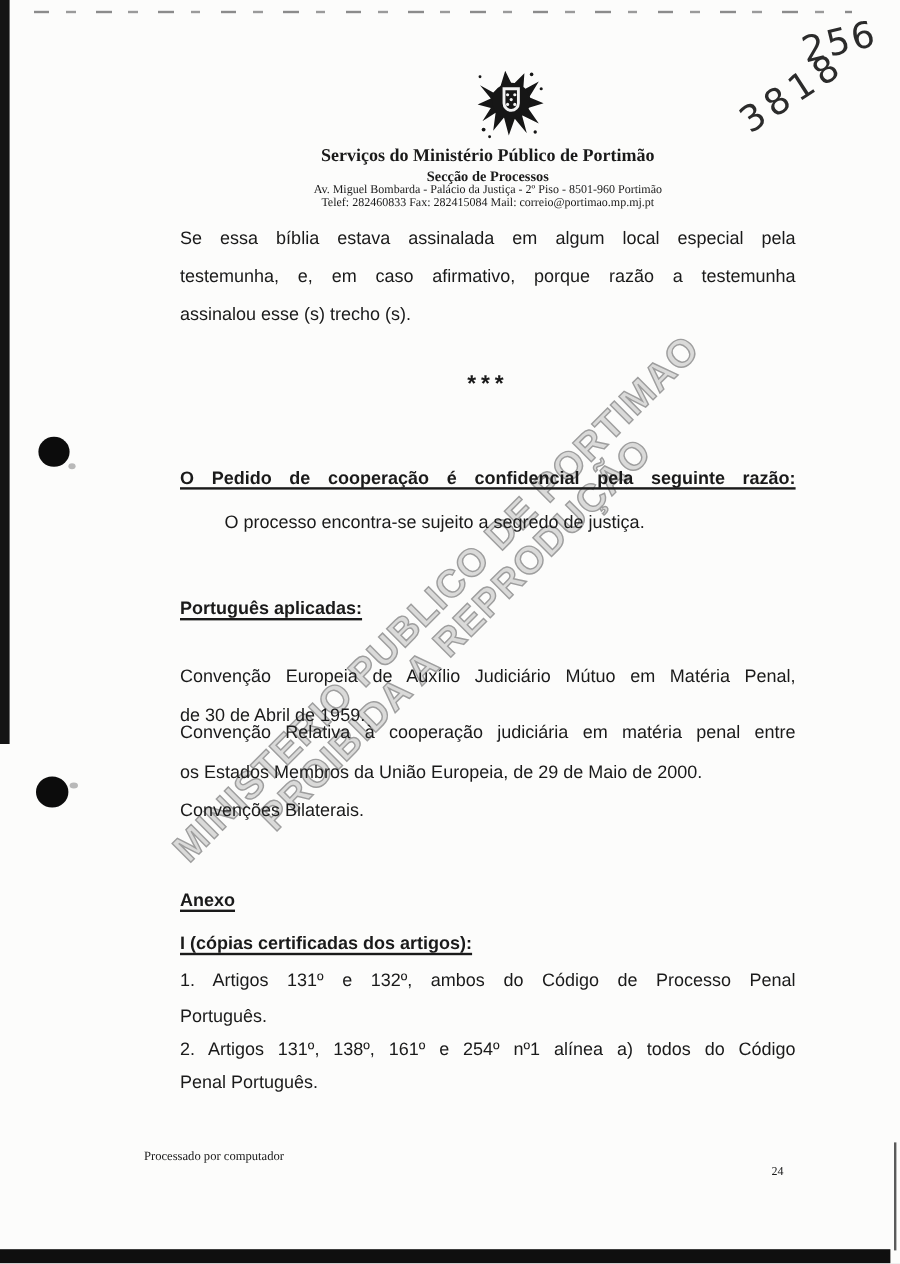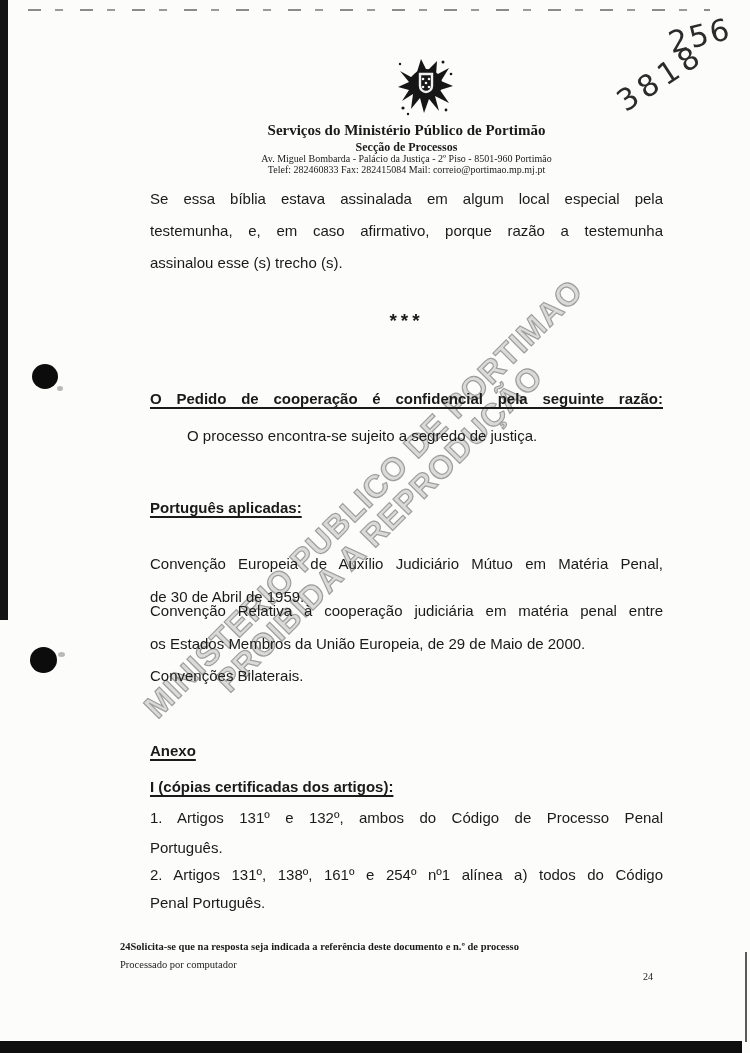--- a/index.html
+++ b/index.html
@@ -153,17 +153,16 @@
   <div class="blk lh30" style="top:803px;">
     <div class="ln just">1. Artigos 131º e 132º, ambos do Código de Processo Penal</div>
     <div class="ln">Português.</div>
   </div>
 
   <div class="blk lh28" style="top:861px;">
     <div class="ln just">2. Artigos 131º, 138º, 161º e 254º nº1 alínea a) todos do Código</div>
     <div class="ln">Penal Português.</div>
   </div>
 
-  <div class="ftr ftr-note">24Solicita-se que na resposta seja indicada a referência deste documento e n.º de processo</div>
   <div class="ftr ftr-proc">Processado por computador</div>
   <div class="ftr ftr-page">24</div>
 
 </div>
 
 </body></html>

